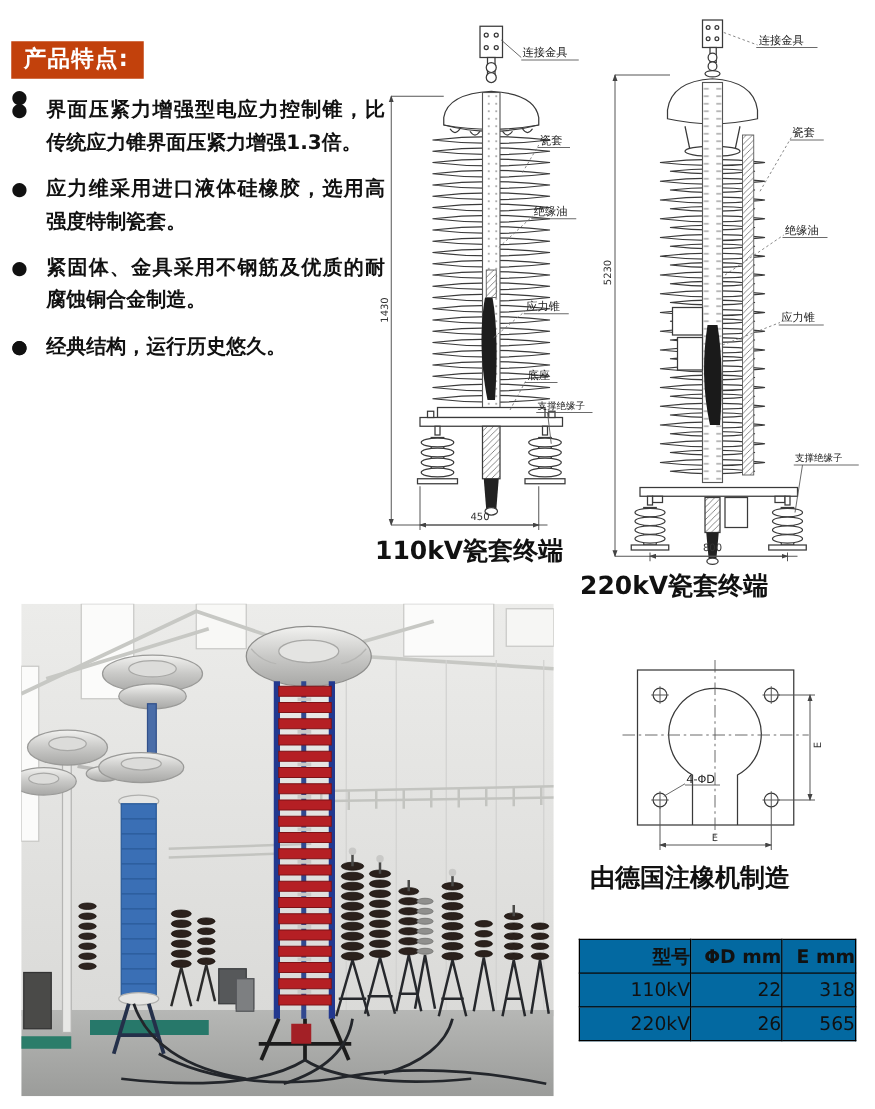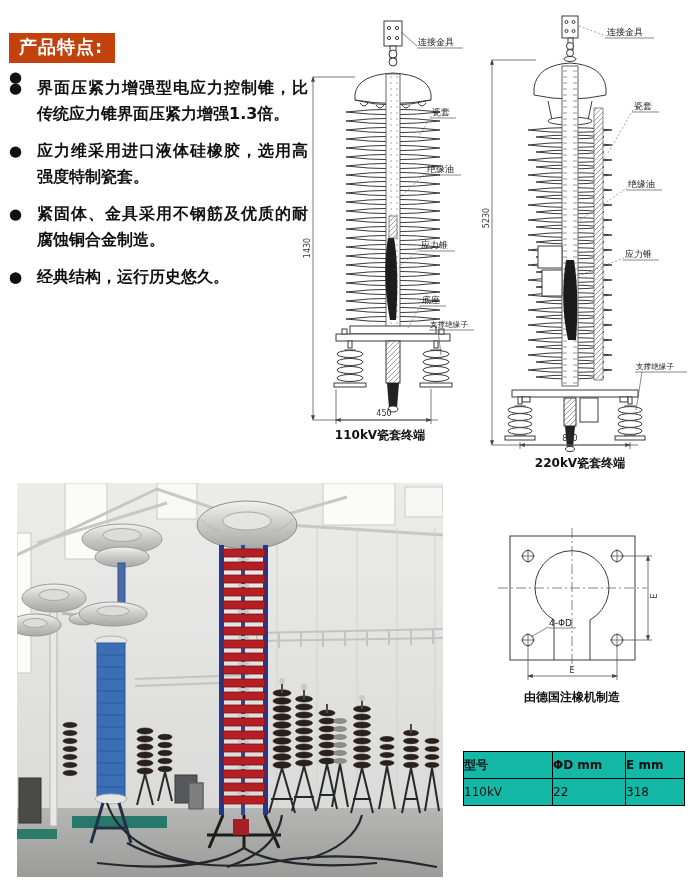--- a/index.html
+++ b/index.html
@@ -6,36 +6,36 @@
   #page{position:relative;width:700px;height:887px;background:#fff;overflow:hidden;
         font-family:"DejaVu Sans","Liberation Sans",sans-serif;color:#111;}
   
   .feat-header{position:absolute;left:9px;top:33px;background:#c2410c;color:#fff;
         font-size:18px;font-weight:bold;padding:2px 12px 4px 10px;letter-spacing:1px;}
   .feat-list{position:absolute;left:8px;top:64px;width:300px;list-style:none;margin:0;padding:0;}
   .feat-list li{position:relative;padding-left:29px;margin-bottom:11px;
         font-size:16px;font-weight:bold;line-height:26px;text-align:justify;}
   .feat-list li .bullet{position:absolute;left:1px;top:0px;font-size:15px;}
   
-  .cap{position:absolute;font-size:12px;font-weight:bold;text-align:center;color:#111;}
+  .cap{position:absolute;font-size:20px;font-weight:bold;text-align:left;color:#111;}
   
   svg text{font-family:"DejaVu Sans","Liberation Sans",sans-serif;fill:#222;}
   .draw{position:absolute;}
   .dline{stroke:#3a3a3a;stroke-width:1;fill:none;}
   .dfill{stroke:#3a3a3a;stroke-width:1;fill:#fff;}
   .dim{stroke:#555;stroke-width:0.8;fill:none;}
   .lead{stroke:#555;stroke-width:0.7;fill:none;}
   .leadd{stroke:#777;stroke-width:0.7;fill:none;stroke-dasharray:2 2;}
   .lbl{font-size:9px;}
   .lbls{font-size:7.6px;}
   .dimt{font-size:8px;fill:#333;}
   
   .spec-table{position:absolute;left:463px;top:751px;border-collapse:collapse;}
-  .spec-table td,.spec-table th{border:1.6px solid #000;text-align:left;
-        font-size:12px;padding:0;height:26px;background:#14b8a6;}
+  .spec-table td,.spec-table th{border:1.6px solid #000;text-align:right;
+        font-size:15px;padding:0;height:26px;background:#0369a1;}
   .spec-table th{font-weight:bold;}
   .spec-table .c0{width:88px;} .spec-table .c1{width:72px;} .spec-table .c2{width:58px;}
 </style>
 </head>
 <body>
 
 <div id="page">
 
   <div class="feat-header">产品特点:</div>
   <ul class="feat-list">
@@ -347,21 +347,21 @@
       <line x1="96" y1="268" x2="142" y2="250" class="leadd"></line>
         <line x1="141" y1="252" x2="177" y2="252" class="lead"></line>
       <text class="lbl" x="143" y="249">应力锥</text>
     </g>
     <g>
       <line x1="154" y1="402" x2="160" y2="364" class="lead"></line>
         <line x1="153" y1="364" x2="205" y2="364" class="lead"></line>
       <text class="lbls" x="154" y="361">支撑绝缘子</text>
     </g>
   </svg>
-  <div class="cap" style="left:490px;top:455px;width:180px">220kV瓷套终端</div>
+  <div class="cap" style="left:464px;top:455px;width:180px">220kV瓷套终端</div>
 
   <svg class="draw" style="left:17px;top:483px" width="426" height="394" viewBox="0 0 426 394">
     <defs>
       <linearGradient id="silverG" x1="0" y1="0" x2="0" y2="1">
         <stop offset="0" stop-color="#f2f2f0"></stop>
           <stop offset="0.5" stop-color="#c9c9c7"></stop>
           <stop offset="1" stop-color="#a8a8a6"></stop>
       </linearGradient>
       <linearGradient id="floorG" x1="0" y1="0" x2="0" y2="1">
         <stop offset="0" stop-color="#b6b7b5"></stop>
@@ -691,16 +691,21 @@
         <tr>
       <th class="c0">型号</th>
       <th class="c1">ΦD mm</th>
       <th class="c2">E mm</th>
     </tr>
     <tr>
       <td>110kV</td>
       <td>22</td>
       <td>318</td>
     </tr>
+    <tr>
+      <td>220kV</td>
+      <td>26</td>
+      <td>565</td>
+    </tr>
   </tbody>
     </table>
 
 </div>
 
 </body></html>

